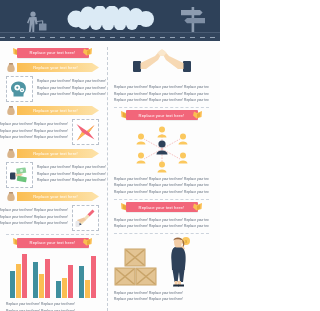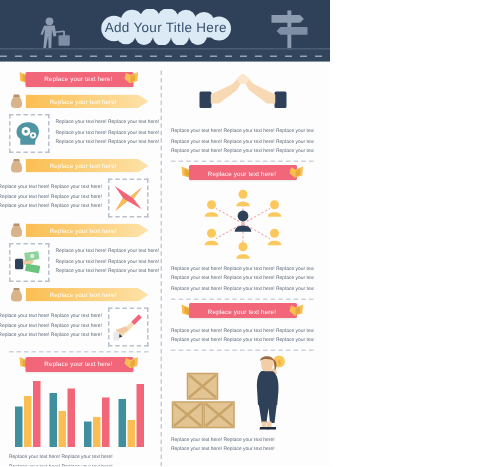--- a/index.html
+++ b/index.html
@@ -181,21 +181,20 @@
           <circle cx="74" cy="9" r="7"></circle>
           <circle cx="84" cy="13" r="8"></circle>
           <circle cx="22" cy="17" r="6.5"></circle>
           <circle cx="34" cy="18" r="6"></circle>
           <circle cx="46" cy="18.5" r="6"></circle>
           <circle cx="58" cy="18.5" r="6"></circle>
           <circle cx="70" cy="18" r="6"></circle>
           <rect x="12" y="7" width="74" height="12" rx="5"></rect>
         </g>
       </svg>
-      <span class="cloud-text">Add Your Title Here</span>
     </div>
 
     <svg class="signpost" viewBox="0 0 30 30">
       <rect x="13.6" y="3" width="2.6" height="26" fill="#8d9cb0"></rect>
       <path d="M3 6 L22 6 L24.6 8.6 L22 11.2 L3 11.2 Z" fill="#8d9cb0"></path>
       <path d="M27 14 L9 14 L6.4 16.6 L9 19.2 L27 19.2 Z" fill="#7e8ea4"></path>
     </svg>
 
     <div class="road">
       <div class="road-dashes"></div>

